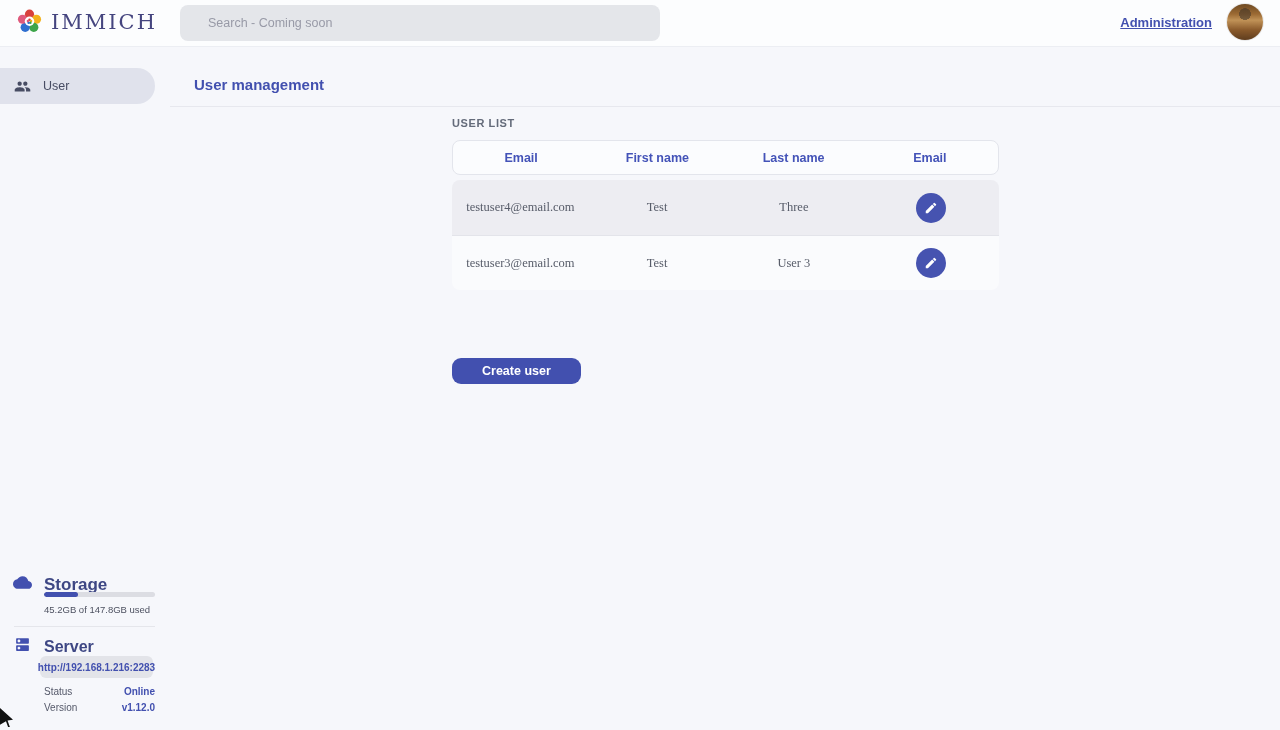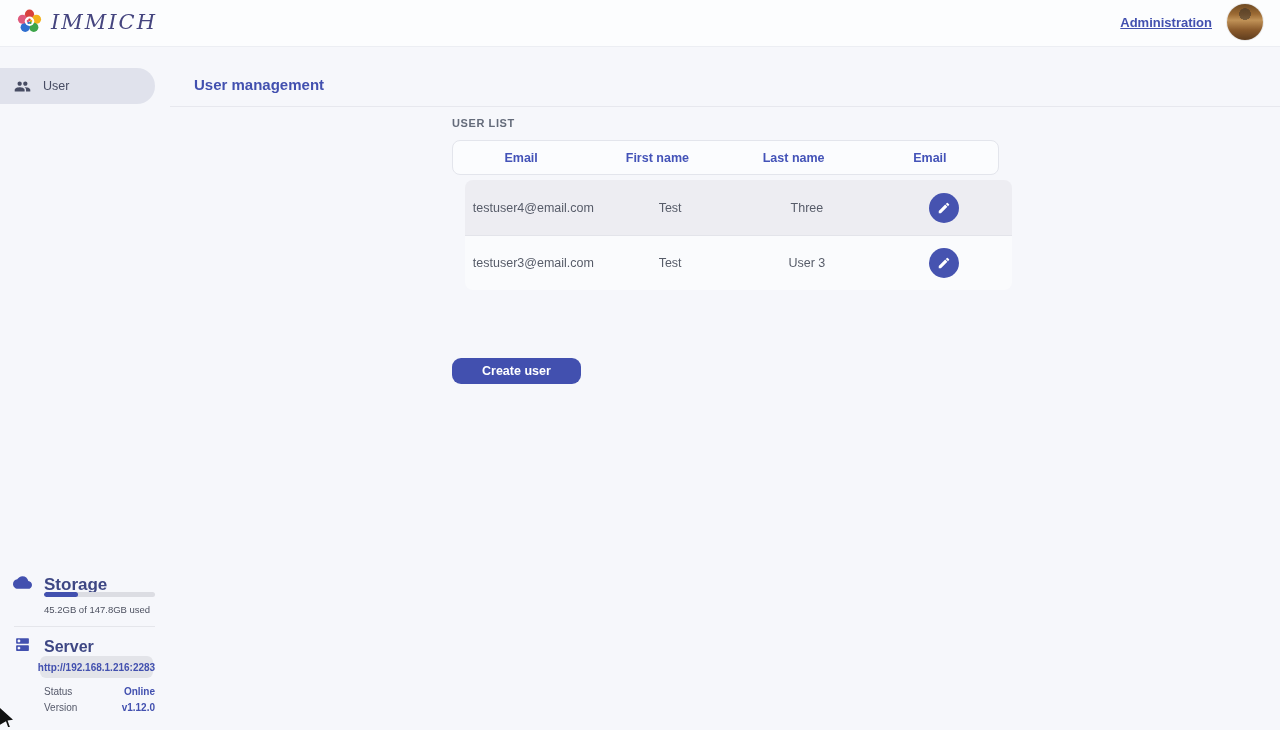--- a/index.html
+++ b/index.html
@@ -14,21 +14,21 @@
 
   
   .topbar {
     position:absolute; top:0; left:0; width:1280px; height:47px;
     background:#fcfdfe; border-bottom:1px solid #eceef3;
     display:flex; align-items:center;
   }
   .logo { position:absolute; left:16px; top:8px; display:flex; align-items:center; gap:8px; }
   .logo-text {
     font-family:"DejaVu Serif","Liberation Serif",serif;
-    font-size:21px; letter-spacing:2px; color:#45457f; font-weight:500;font-style:italic;
+    font-size:21px; letter-spacing:2px; color:#45457f; font-weight:500;
   }
   .searchbar {
     position:absolute; left:180px; top:5px; width:480px; height:36px;
     background:#e4e6ea; border:none; border-radius:8px;
     padding-left:28px; font-size:12.5px; color:#989aa7;
     font-family:"Liberation Sans","DejaVu Sans",sans-serif; outline:none;
   }
   .searchbar::placeholder { color:#989aa7; opacity:1; }
   .admin-link {
     position:absolute; right:68px; top:15px;
@@ -68,22 +68,22 @@
   }
   .table-head {
     position:absolute; left:452px; top:140px; width:547px; height:35px;
     background:#fbfcfe; border:1px solid #e3e5ec; border-radius:8px;
     display:grid; grid-template-columns:repeat(4,1fr); align-items:center;
   }
   .table-head .th {
     text-align:center; font-size:12.5px; font-weight:600; color:#4453b8;
   }
   .table-body {
-    position:absolute; left:465px; top:180px; width:547px;
-    border-radius:8px; overflow:hidden;
+    position:absolute; left:452px; top:180px; width:547px;
+    border-radius:8px; overflow:hidden;font-family:Liberation Serif, serif;
   }
   .trow {
     height:55px; display:grid; grid-template-columns:repeat(4,1fr); align-items:center;
   }
   .trow + .trow { border-top:1px solid #e3e4ea; }
   .trow.odd  { background:#ededf2; }
   .trow.even { background:#fafbfd; }
   .trow .td { text-align:center; font-size:12.5px; color:#575c69; }
   .edit-btn {
     width:30px; height:30px; border-radius:50%; border:none;
@@ -146,20 +146,21 @@
         <circle cx="12" cy="10.4" r="1.1" fill="#d8413c"></circle>
         <circle cx="13.4" cy="11.6" r="1.1" fill="#f2b21c"></circle>
         <circle cx="12.8" cy="13.2" r="1.1" fill="#3da54a"></circle>
         <circle cx="11.2" cy="13.2" r="1.1" fill="#2f6fd0"></circle>
         <circle cx="10.6" cy="11.6" r="1.1" fill="#df5a7c"></circle>
       </svg>
     </span>
     <span class="logo-text">IMMICH</span>
   </div>
 
+  <input class="searchbar" type="text" placeholder="Search - Coming soon" style="">
 
   <a class="admin-link">Administration</a>
   <div class="avatar"></div>
 </div>
 
 <div class="sidebar-item">
   <span class="icn">
     <svg width="17" height="17" viewBox="0 0 24 24" fill="#474c63">
       <path d="M16 11c1.66 0 2.99-1.34 2.99-3S17.66 5 16 5c-1.66 0-3 1.34-3 3s1.34 3 3 3zm-8 0c1.66 0 2.99-1.34 2.99-3S9.66 5 8 5C6.34 5 5 6.34 5 8s1.34 3 3 3zm0 2c-2.33 0-7 1.17-7 3.5V19h14v-2.5c0-2.33-4.67-3.5-7-3.5zm8 0c-.29 0-.62.02-.97.05 1.16.84 1.97 1.97 1.97 3.45V19h6v-2.5c0-2.33-4.67-3.5-7-3.5z"></path>
     </svg>

